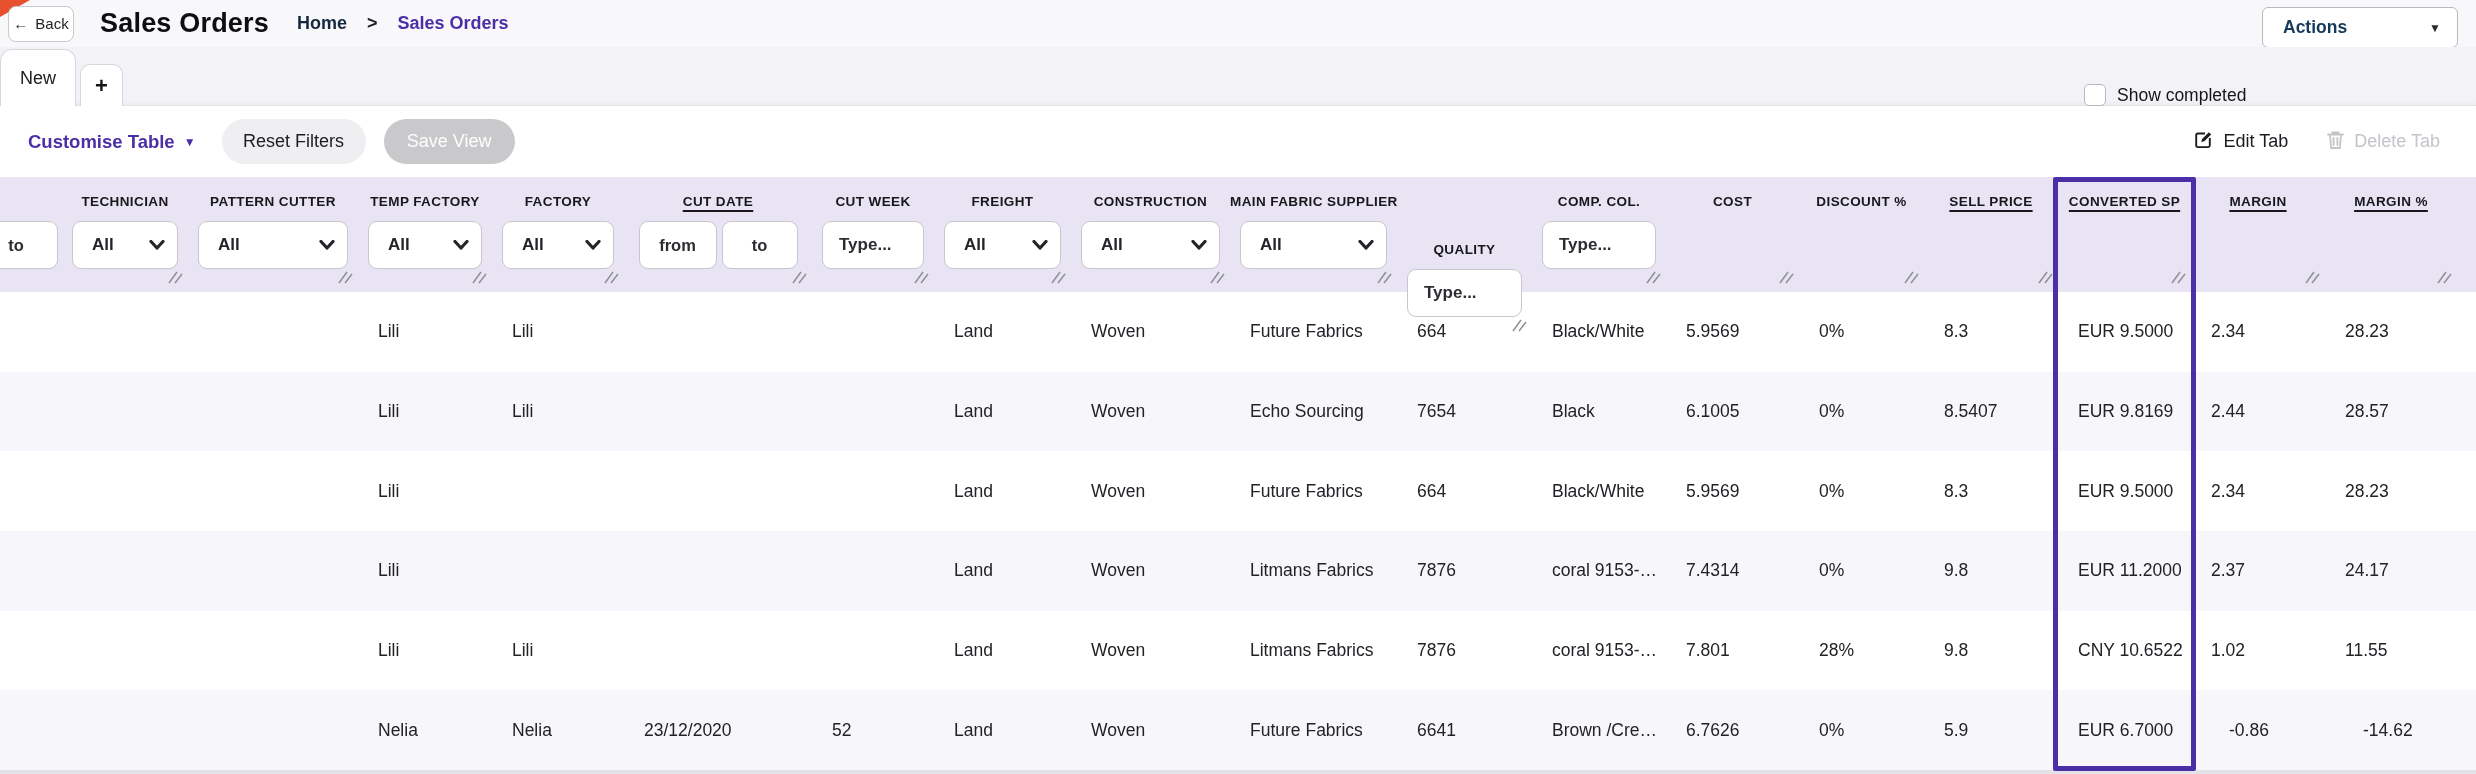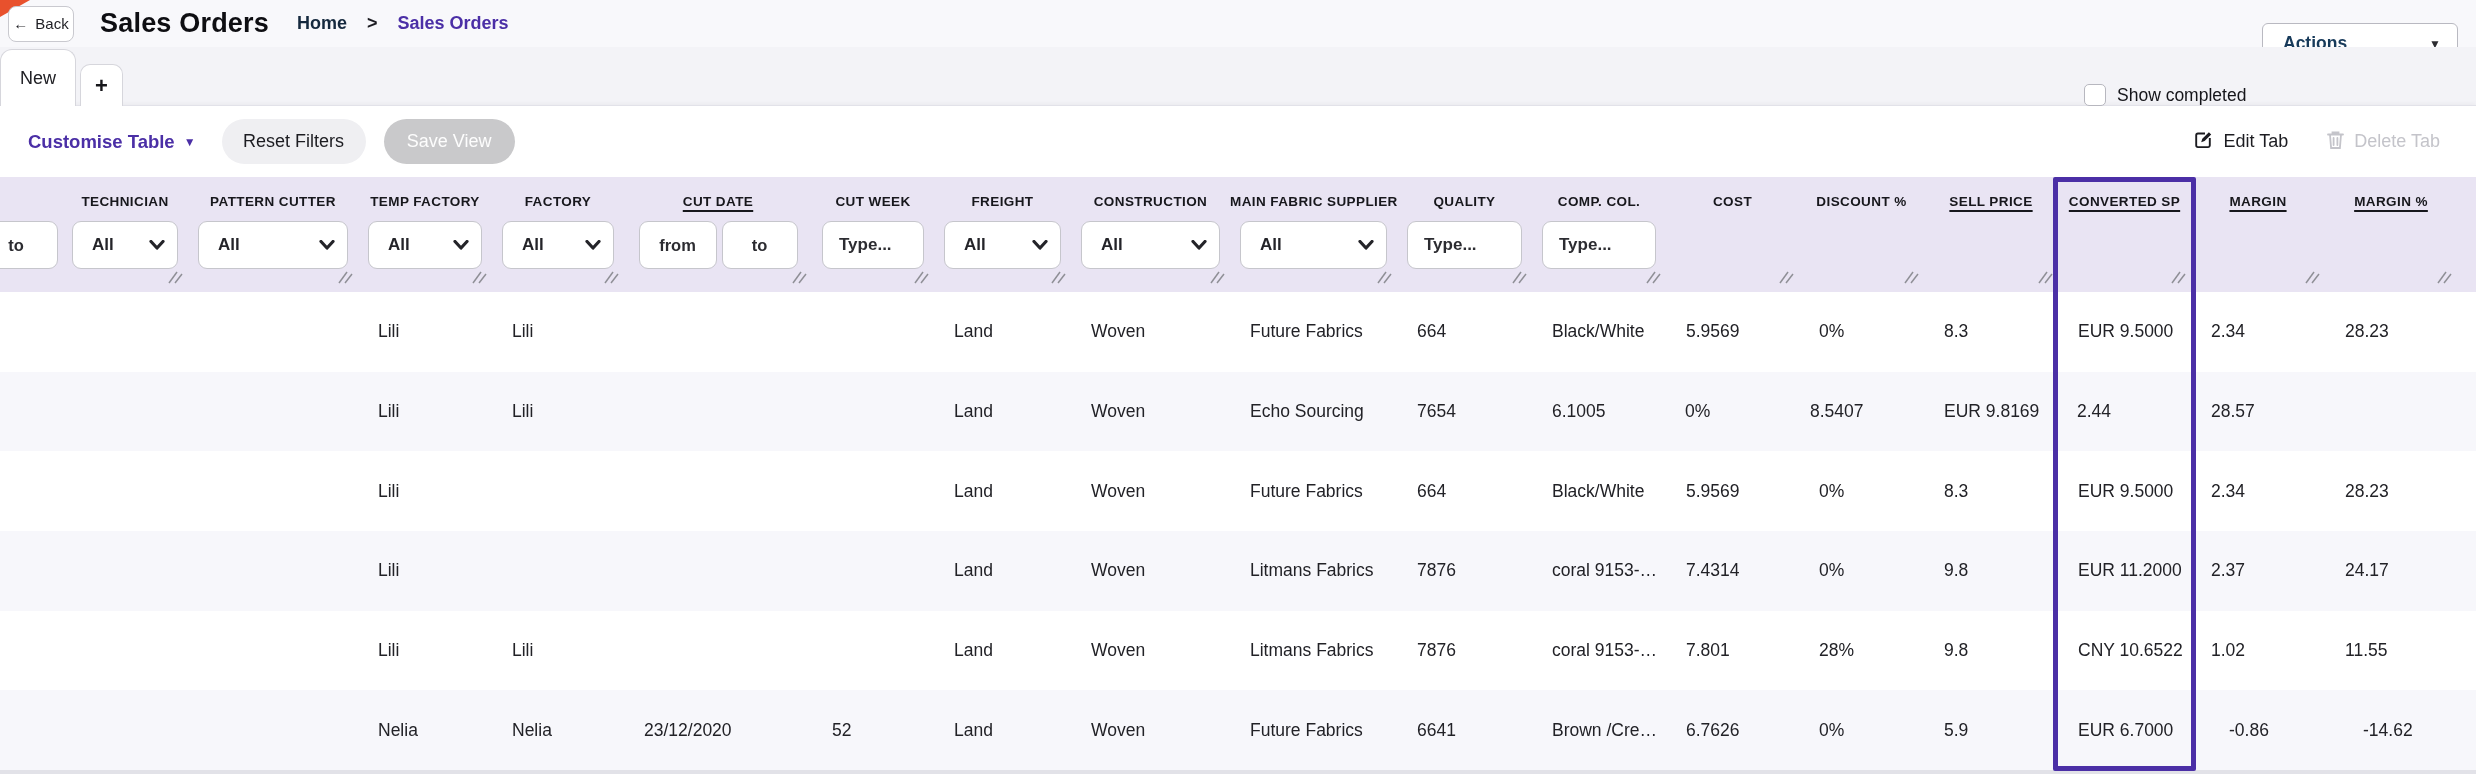--- a/index.html
+++ b/index.html
@@ -12,21 +12,21 @@
   .corner-flag { position: absolute; top: 0; left: 0; width: 0; height: 0;
     border-top: 17px solid #e8512d; border-right: 30px solid transparent; z-index: 0; }
   .back-btn { position: relative; z-index: 1; margin-left: 8px; height: 36px; width: 66px;
     background: #fff; border: 1px solid #c9c9cf; border-radius: 8px; font: 15px "Liberation Sans", sans-serif;
     color: #1f1f24; display: flex; align-items: center; justify-content: center; gap: 7px; cursor: pointer; }
   .page-title { margin-left: 26px; font-size: 27px; font-weight: 700; color: #0e0e12; letter-spacing: 0.2px; }
   .breadcrumb { margin-left: 28px; display: flex; align-items: center; gap: 20px; font-size: 18px; }
   .breadcrumb .bc-home { color: #15293e; font-weight: 600; cursor: pointer; }
   .breadcrumb .bc-sep { color: #1c1c22; font-weight: 700; }
   .breadcrumb .bc-cur { color: var(--purple); font-weight: 700; }
-  .actions-btn { position: absolute; right: 18px; top: 23px; width: 196px; height: 41px; background: #fff;
+  .actions-btn { position: absolute; right: 18px; top: 7px; width: 196px; height: 41px; background: #fff;
     border: 1px solid #b9b9c1; border-radius: 6px; display: flex; align-items: center; cursor: pointer;
     padding: 0 16px 0 20px; gap: 36px; }
   .actions-btn .lbl { font-size: 17.5px; color: #173a5a; font-weight: 600; }
   .actions-btn .caret { margin-left: auto; font-size: 12px; color: #2b2b30; }
 
   
   .tabstrip { position: relative; height: 58px; background: #f3f3f7; }
   .tab { position: absolute; background: #fff; border: 1px solid #d6d6dc; border-bottom: none; z-index: 2;
     display: flex; align-items: center; justify-content: center; cursor: pointer; }
   .tab-new { left: 0; top: 2px; width: 76px; height: 57px; border-radius: 12px 12px 0 0;
@@ -267,21 +267,21 @@
                 <svg width="16" height="10" viewBox="0 0 16 10">
                   <polyline points="2,1.5 8,8 14,1.5" fill="none" stroke="#242429" stroke-width="3.2" stroke-linecap="round" stroke-linejoin="round"></polyline>
                 </svg>
               </div>
             </div>
             <div class="handle"><svg width="15" height="14" viewBox="0 0 15 14">
                 <line x1="1" y1="13" x2="9" y2="2" stroke="#8f8f96" stroke-width="1.5"></line>
                 <line x1="7" y1="13" x2="14" y2="4" stroke="#8f8f96" stroke-width="1.5"></line>
               </svg></div>
           </div>
-          <div class="hcell" style="width: 135px;">
+          <div class="hcell" style="width: 135px; margin-top: 48px;">
             <div class="hlabel">QUALITY</div>
             <div class="fwrap">
               <input class="ftext" placeholder="Type..." style="">
             </div>
             <div class="handle"><svg width="15" height="14" viewBox="0 0 15 14">
                 <line x1="1" y1="13" x2="9" y2="2" stroke="#8f8f96" stroke-width="1.5"></line>
                 <line x1="7" y1="13" x2="14" y2="4" stroke="#8f8f96" stroke-width="1.5"></line>
               </svg></div>
           </div>
           <div class="hcell" style="width: 134px;">
@@ -364,20 +364,21 @@
           <div class="tcell" style="width: 126px;"></div>
           <div class="tcell" style="width: 170px;"></div>
           <div class="tcell" style="width: 134px;">Lili</div>
           <div class="tcell" style="width: 132px;">Lili</div>
           <div class="tcell" style="width: 188px;"></div>
           <div class="tcell" style="width: 122px;"></div>
           <div class="tcell" style="width: 137px;">Land</div>
           <div class="tcell" style="width: 159px;">Woven</div>
           <div class="tcell" style="width: 167px;">Echo Sourcing</div>
           <div class="tcell" style="width: 135px;">7654</div>
+          <div class="tcell" style="width: 134px;">Black</div>
           <div class="tcell" style="width: 133px;">6.1005</div>
           <div class="tcell" style="width: 125px;">0%</div>
           <div class="tcell" style="width: 134px;">8.5407</div>
           <div class="tcell" style="width: 133px;">EUR 9.8169</div>
           <div class="tcell" style="width: 134px;">2.44</div>
           <div class="tcell" style="width: 132px;">28.57</div>
           <div class="tcell" style="width: 19px;"></div>
         </div>
         <div class="trow">
           <div class="tcell" style="width: 62px;"></div>

